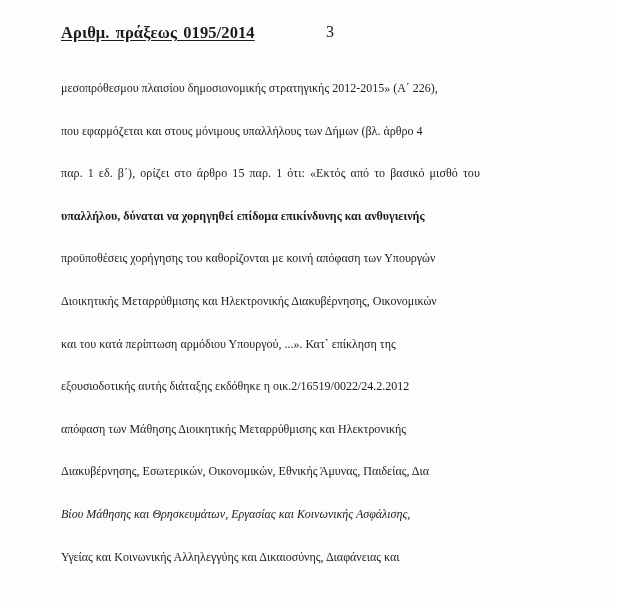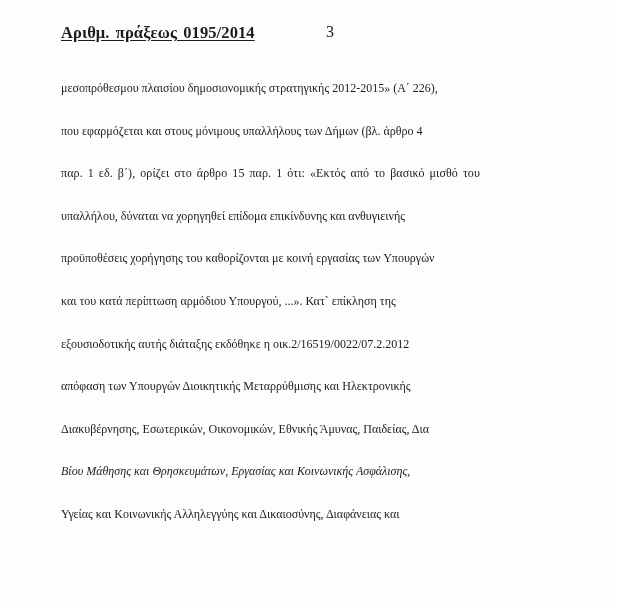--- a/index.html
+++ b/index.html
@@ -72,23 +72,24 @@
 <div class="page">
   <div class="header">
     <span class="ref">Αριθμ. πράξεως  0195/2014</span>
     <span class="pagenum">3</span>
   </div>
 
   <div class="body">
     <span class="line" style="text-align: left; text-align-last: left;">μεσοπρόθεσμου πλαισίου δημοσιονομικής στρατηγικής 2012-2015» (Α΄ 226),</span>
     <span class="line" style="text-align: left; text-align-last: left;">που εφαρμόζεται και στους μόνιμους υπαλλήλους των Δήμων (βλ. άρθρο 4</span>
     <span class="line first" style="word-spacing: 1.87207px; text-align: left; text-align-last: left;">παρ. 1 εδ. β΄), ορίζει στο άρθρο 15 παρ. 1 ότι: «Εκτός από το βασικό μισθό του</span>
-    <span class="line" style="text-align: left; text-align-last: left;">υπαλλήλου, δύναται να χορηγηθεί επίδομα επικίνδυνης και ανθυγιεινής</span>
-    <span class="line" style="text-align: left; text-align-last: left;">προϋποθέσεις χορήγησης του καθορίζονται με κοινή εργασίας των Υπουργών</span>
+    <span class="line" style="text-align: left; text-align-last: left; font-weight: bold;">υπαλλήλου, δύναται να χορηγηθεί επίδομα επικίνδυνης και ανθυγιεινής</span>
+    <span class="line" style="text-align: left; text-align-last: left;">προϋποθέσεις χορήγησης του καθορίζονται με κοινή απόφαση των Υπουργών</span>
+    <span class="line" style="text-align: left; text-align-last: left;">Διοικητικής Μεταρρύθμισης και Ηλεκτρονικής Διακυβέρνησης, Οικονομικών</span>
     <span class="line" style="text-align: center; text-align-last: left;">και του κατά περίπτωση αρμόδιου Υπουργού, ...». Κατ` επίκληση της</span>
-    <span class="line" style="text-align: left; text-align-last: left;">εξουσιοδοτικής αυτής διάταξης εκδόθηκε η οικ.2/16519/0022/07.2.2012</span>
-    <span class="line" style="text-align: left; text-align-last: left;">απόφαση των Υπουργών Διοικητικής Μεταρρύθμισης και Ηλεκτρονικής</span>
+    <span class="line" style="text-align: left; text-align-last: left;">εξουσιοδοτικής αυτής διάταξης εκδόθηκε η οικ.2/16519/0022/24.2.2012</span>
+    <span class="line" style="text-align: left; text-align-last: left;">απόφαση των Μάθησης Διοικητικής Μεταρρύθμισης και Ηλεκτρονικής</span>
     <span class="line" style="text-align: right; text-align-last: left;">Διακυβέρνησης, Εσωτερικών, Οικονομικών, Εθνικής Άμυνας, Παιδείας, Δια</span>
     <span class="line" style="text-align: left; text-align-last: left; font-style: italic;">Βίου Μάθησης και Θρησκευμάτων, Εργασίας και Κοινωνικής Ασφάλισης,</span>
     <span class="line" style="text-align: left; text-align-last: left;">Υγείας και Κοινωνικής Αλληλεγγύης και Δικαιοσύνης, Διαφάνειας και</span>
 
   </div>
 </div>
 
 </body></html>

